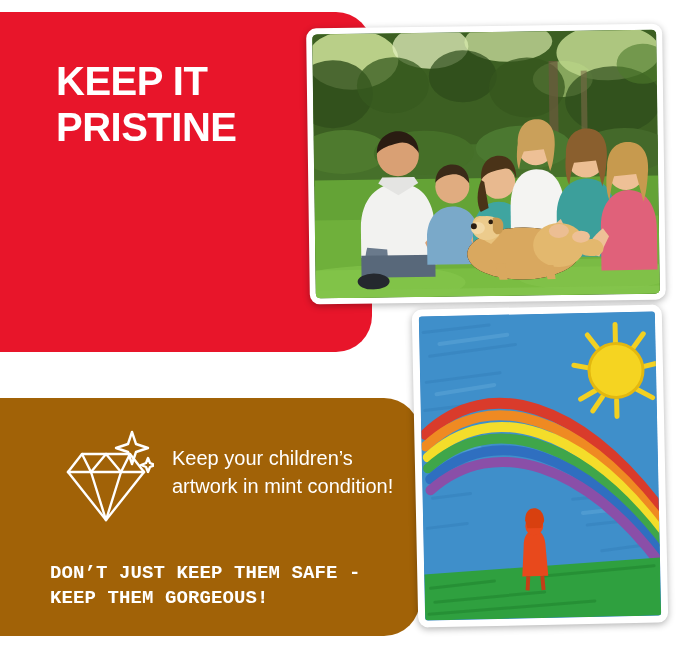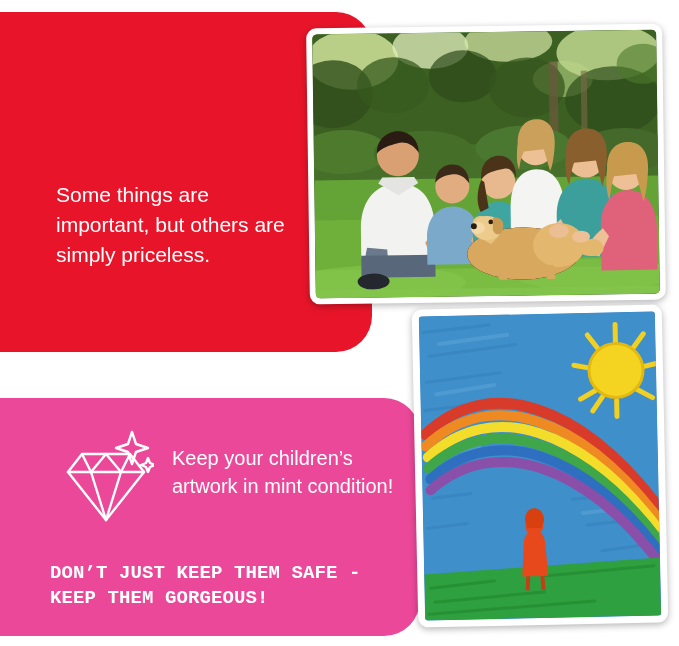--- a/index.html
+++ b/index.html
@@ -48,21 +48,21 @@
     font-weight: normal;
   }
 
   
   #blue-panel {
     position: absolute;
     left: 0;
     top: 398px;
     width: 420px;
     height: 238px;
-    background: #ec4899;
+    background: #a16207;
     border-top-right-radius: 36px;
     border-bottom-right-radius: 36px;
   }
   #diamond-icon {
     position: absolute;
     left: 58px;
     top: 32px;
     width: 96px;
     height: 96px;
   }
@@ -132,21 +132,21 @@
     border-radius: 3px;
     overflow: hidden;
     background: #2f7fc4;
   }
   svg { display: block; }
 </style>
 </head>
 <body>
 
 <div id="red-panel">
-  <div id="red-body">Some things are important, but others are simply priceless.</div>
+  <div id="red-heading">KEEP IT PRISTINE</div>
 </div>
 
 <div id="blue-panel">
 
   <span id="diamond-icon">
     <svg viewBox="0 0 96 96" width="96" height="96" fill="none" stroke="#ffffff" stroke-width="2.4" stroke-linejoin="round" stroke-linecap="round">
       <polyline points="10,42 48,90 86,42"></polyline>
       <polyline points="10,42 24,24 72,24 86,42"></polyline>
       <line x1="10" y1="42" x2="86" y2="42"></line>
       <line x1="24" y1="24" x2="33" y2="42"></line>

